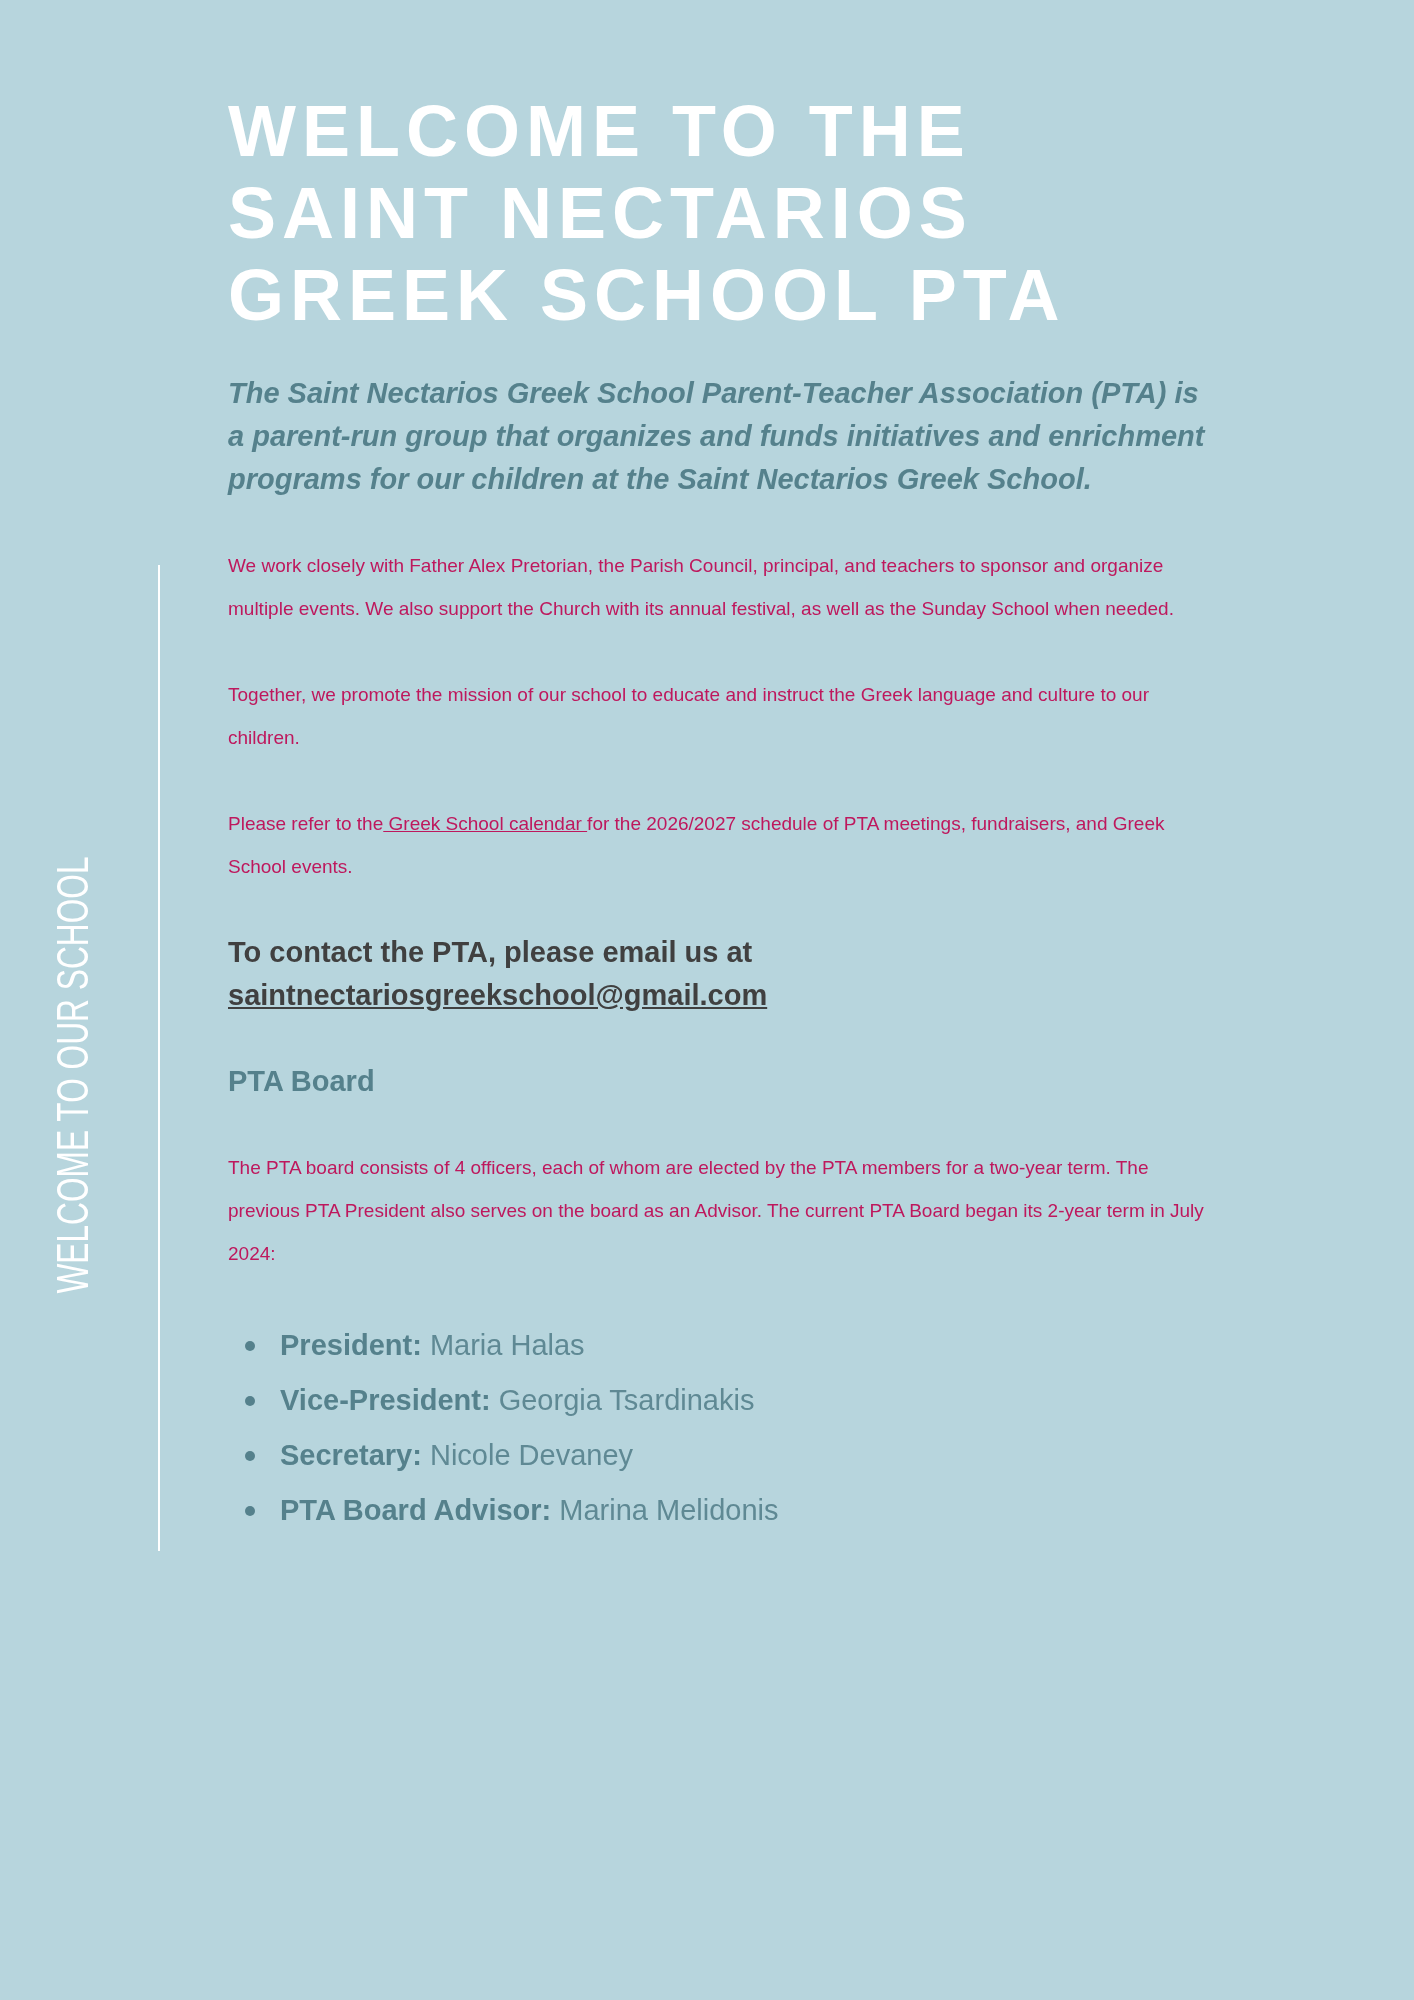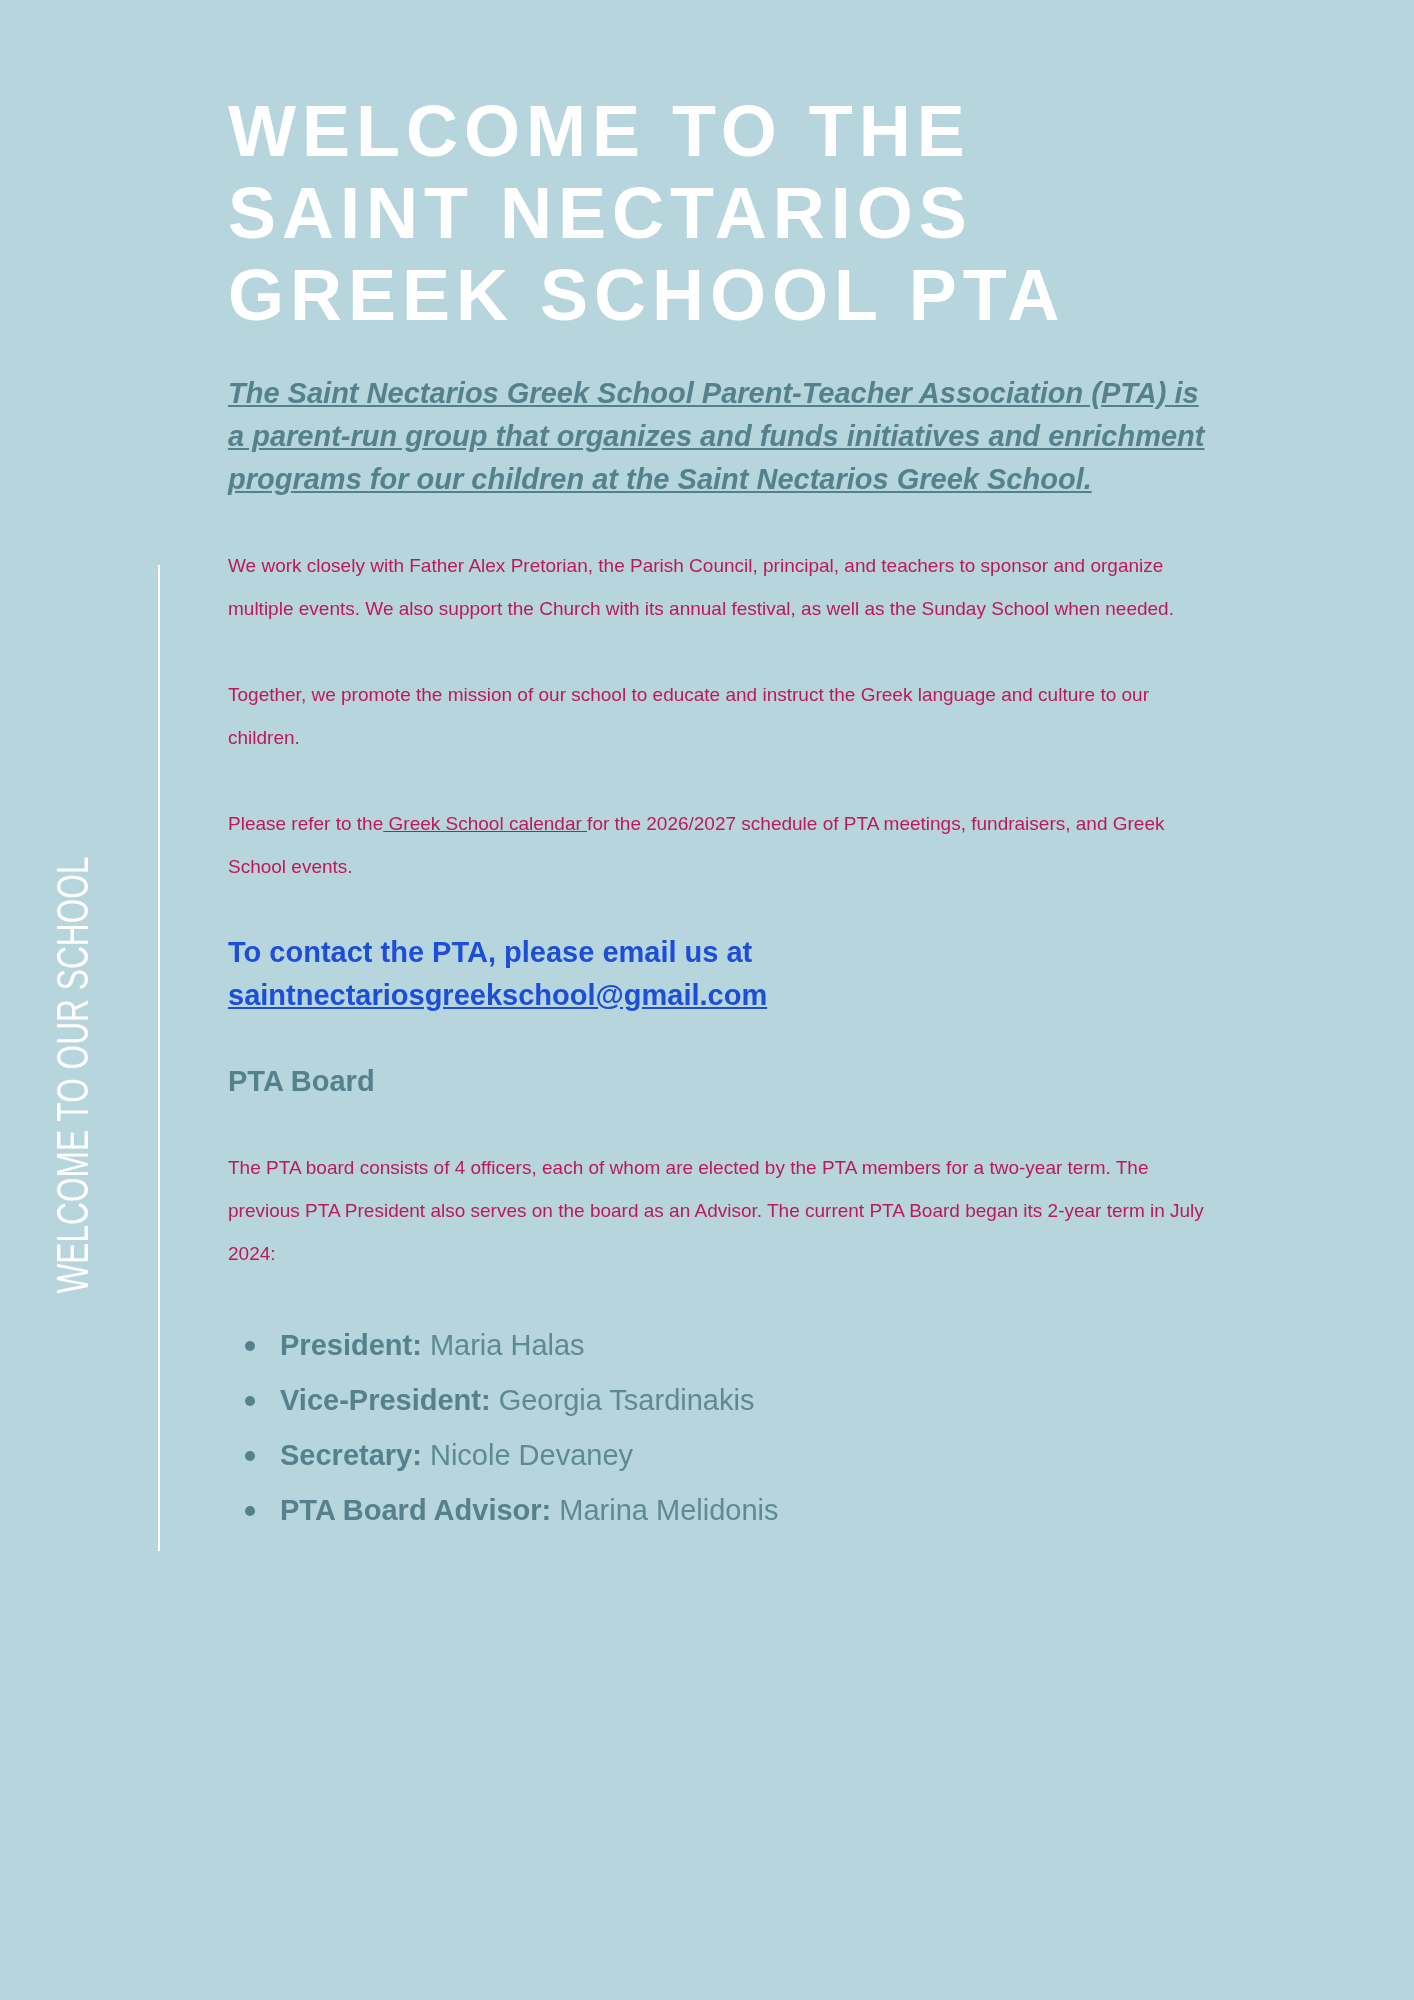--- a/index.html
+++ b/index.html
@@ -56,38 +56,37 @@
       margin: 0 0 36px 0;
       text-transform: uppercase;
     }
     .lead {
       font-style: italic;
       font-weight: bold;
       font-size: 29px;
       line-height: 43px;
       margin: 0 0 43px 0;
       color: #55818c;
-      text-decoration: underline;
     }
     .para {
       font-size: 19px;
       line-height: 43px;
       margin: 0 0 43px 0;
       color: #be185d;
     }
     .para a, .contact a {
       color: inherit;
       text-decoration: underline;
     }
     .contact {
       font-weight: bold;
       font-size: 29px;
       line-height: 43px;
       margin: 0 0 43px 0;
-      color: #1d4ed8;
+      color: #404040;
     }
     .board-heading {
       font-weight: bold;
       font-size: 29px;
       line-height: 43px;
       margin: 0 0 43px 0;
       color: #55818c;
     }
     .board-list {
       list-style: none;

